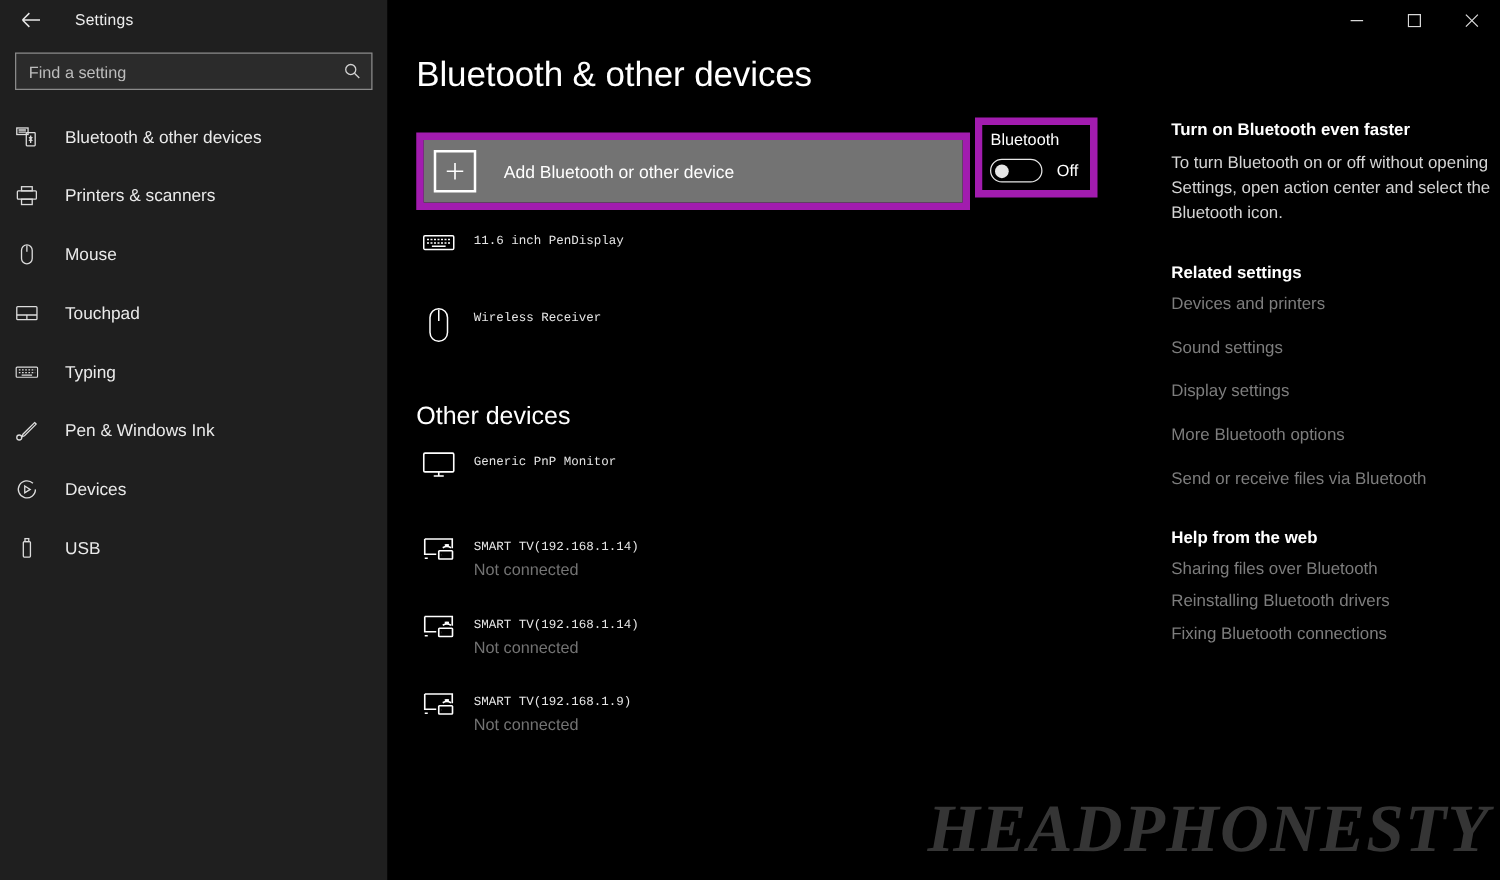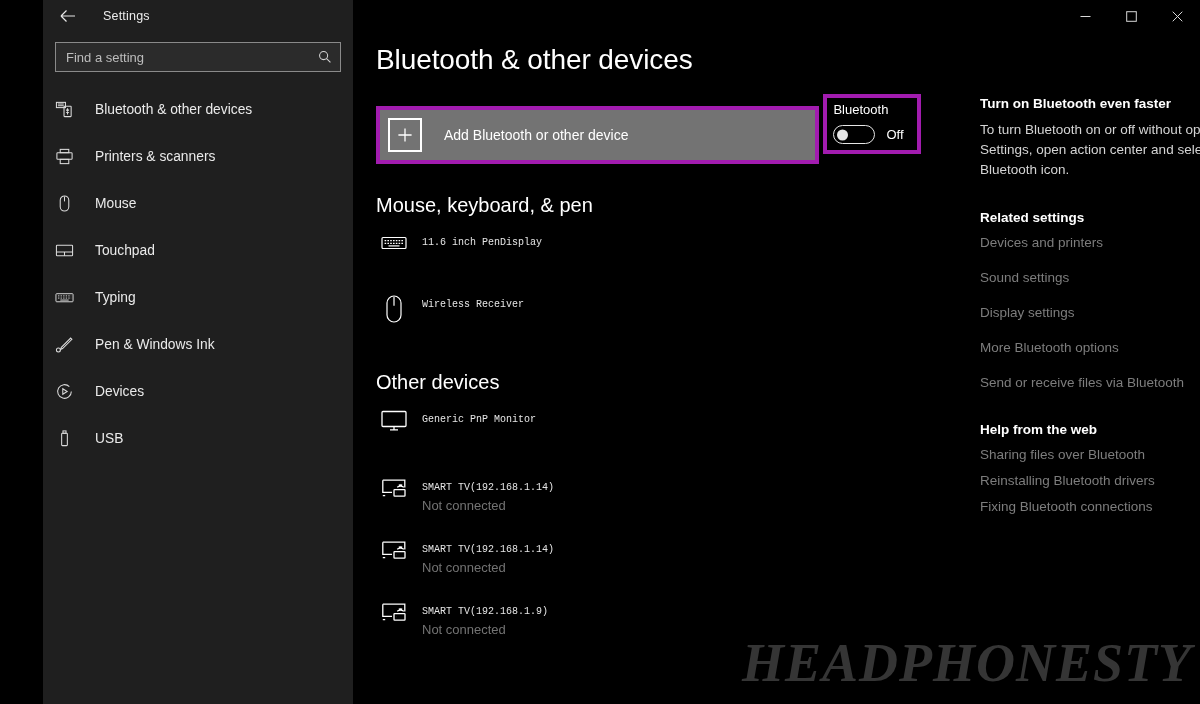--- a/index.html
+++ b/index.html
@@ -12,21 +12,20 @@
     font-family: "Liberation Sans", sans-serif;
     -webkit-font-smoothing: antialiased;
   }
 
   .app {
     position: relative;
     width: 1200px;
     height: 577px;
     background: #000000;
     display: flex;
-    padding-left: 43px;
   }
 
   
   .nav {
     position: relative;
     width: 310px;
     height: 704px;
     background: #1f1f1f;
     flex: 0 0 310px;
   }
@@ -140,21 +139,21 @@
 
   .page-title {
     font-size: 28px;
     color: #ffffff;
     font-weight: normal;
     letter-spacing: -0.1px;
   }
 
   
   .hl {
-    border: 4px solid #a21caf;
+    border: 6px solid #a21caf;
     display: inline-block;
   }
 
   .add-device-hl {
     margin-top: 18px;
     width: 443px;
   }
   .add-device {
     background: #737373;
     height: 50px;
@@ -445,21 +444,20 @@
           <div class="bt-toggle-row">
             <div class="toggle">
               <div class="knob"></div>
             </div>
             <div class="toggle-state">Off</div>
           </div>
         </div>
       </div>
 
       
-      <div class="group-title">Mouse, keyboard, &amp; pen</div>
       <div class="dev-list">
 
         <div class="dev-row">
           <span class="ic">
             <svg width="26" height="20" viewBox="0 0 26 20" fill="none" stroke="currentColor" stroke-width="1.2">
               <rect x="1" y="4.5" width="24" height="11" rx="1"></rect>
               <path d="M3.6 7.6h1.6M6.4 7.6H8M9.2 7.6h1.6M12 7.6h1.6M14.8 7.6h1.6M17.6 7.6h1.6M20.4 7.6h1.6"></path>
               <path d="M3.6 10.4h1.6M6.4 10.4H8M9.2 10.4h1.6M12 10.4h1.6M14.8 10.4h1.6M17.6 10.4h1.6M20.4 10.4h1.6"></path>
               <path d="M7.5 12.9h11"></path>
             </svg>

